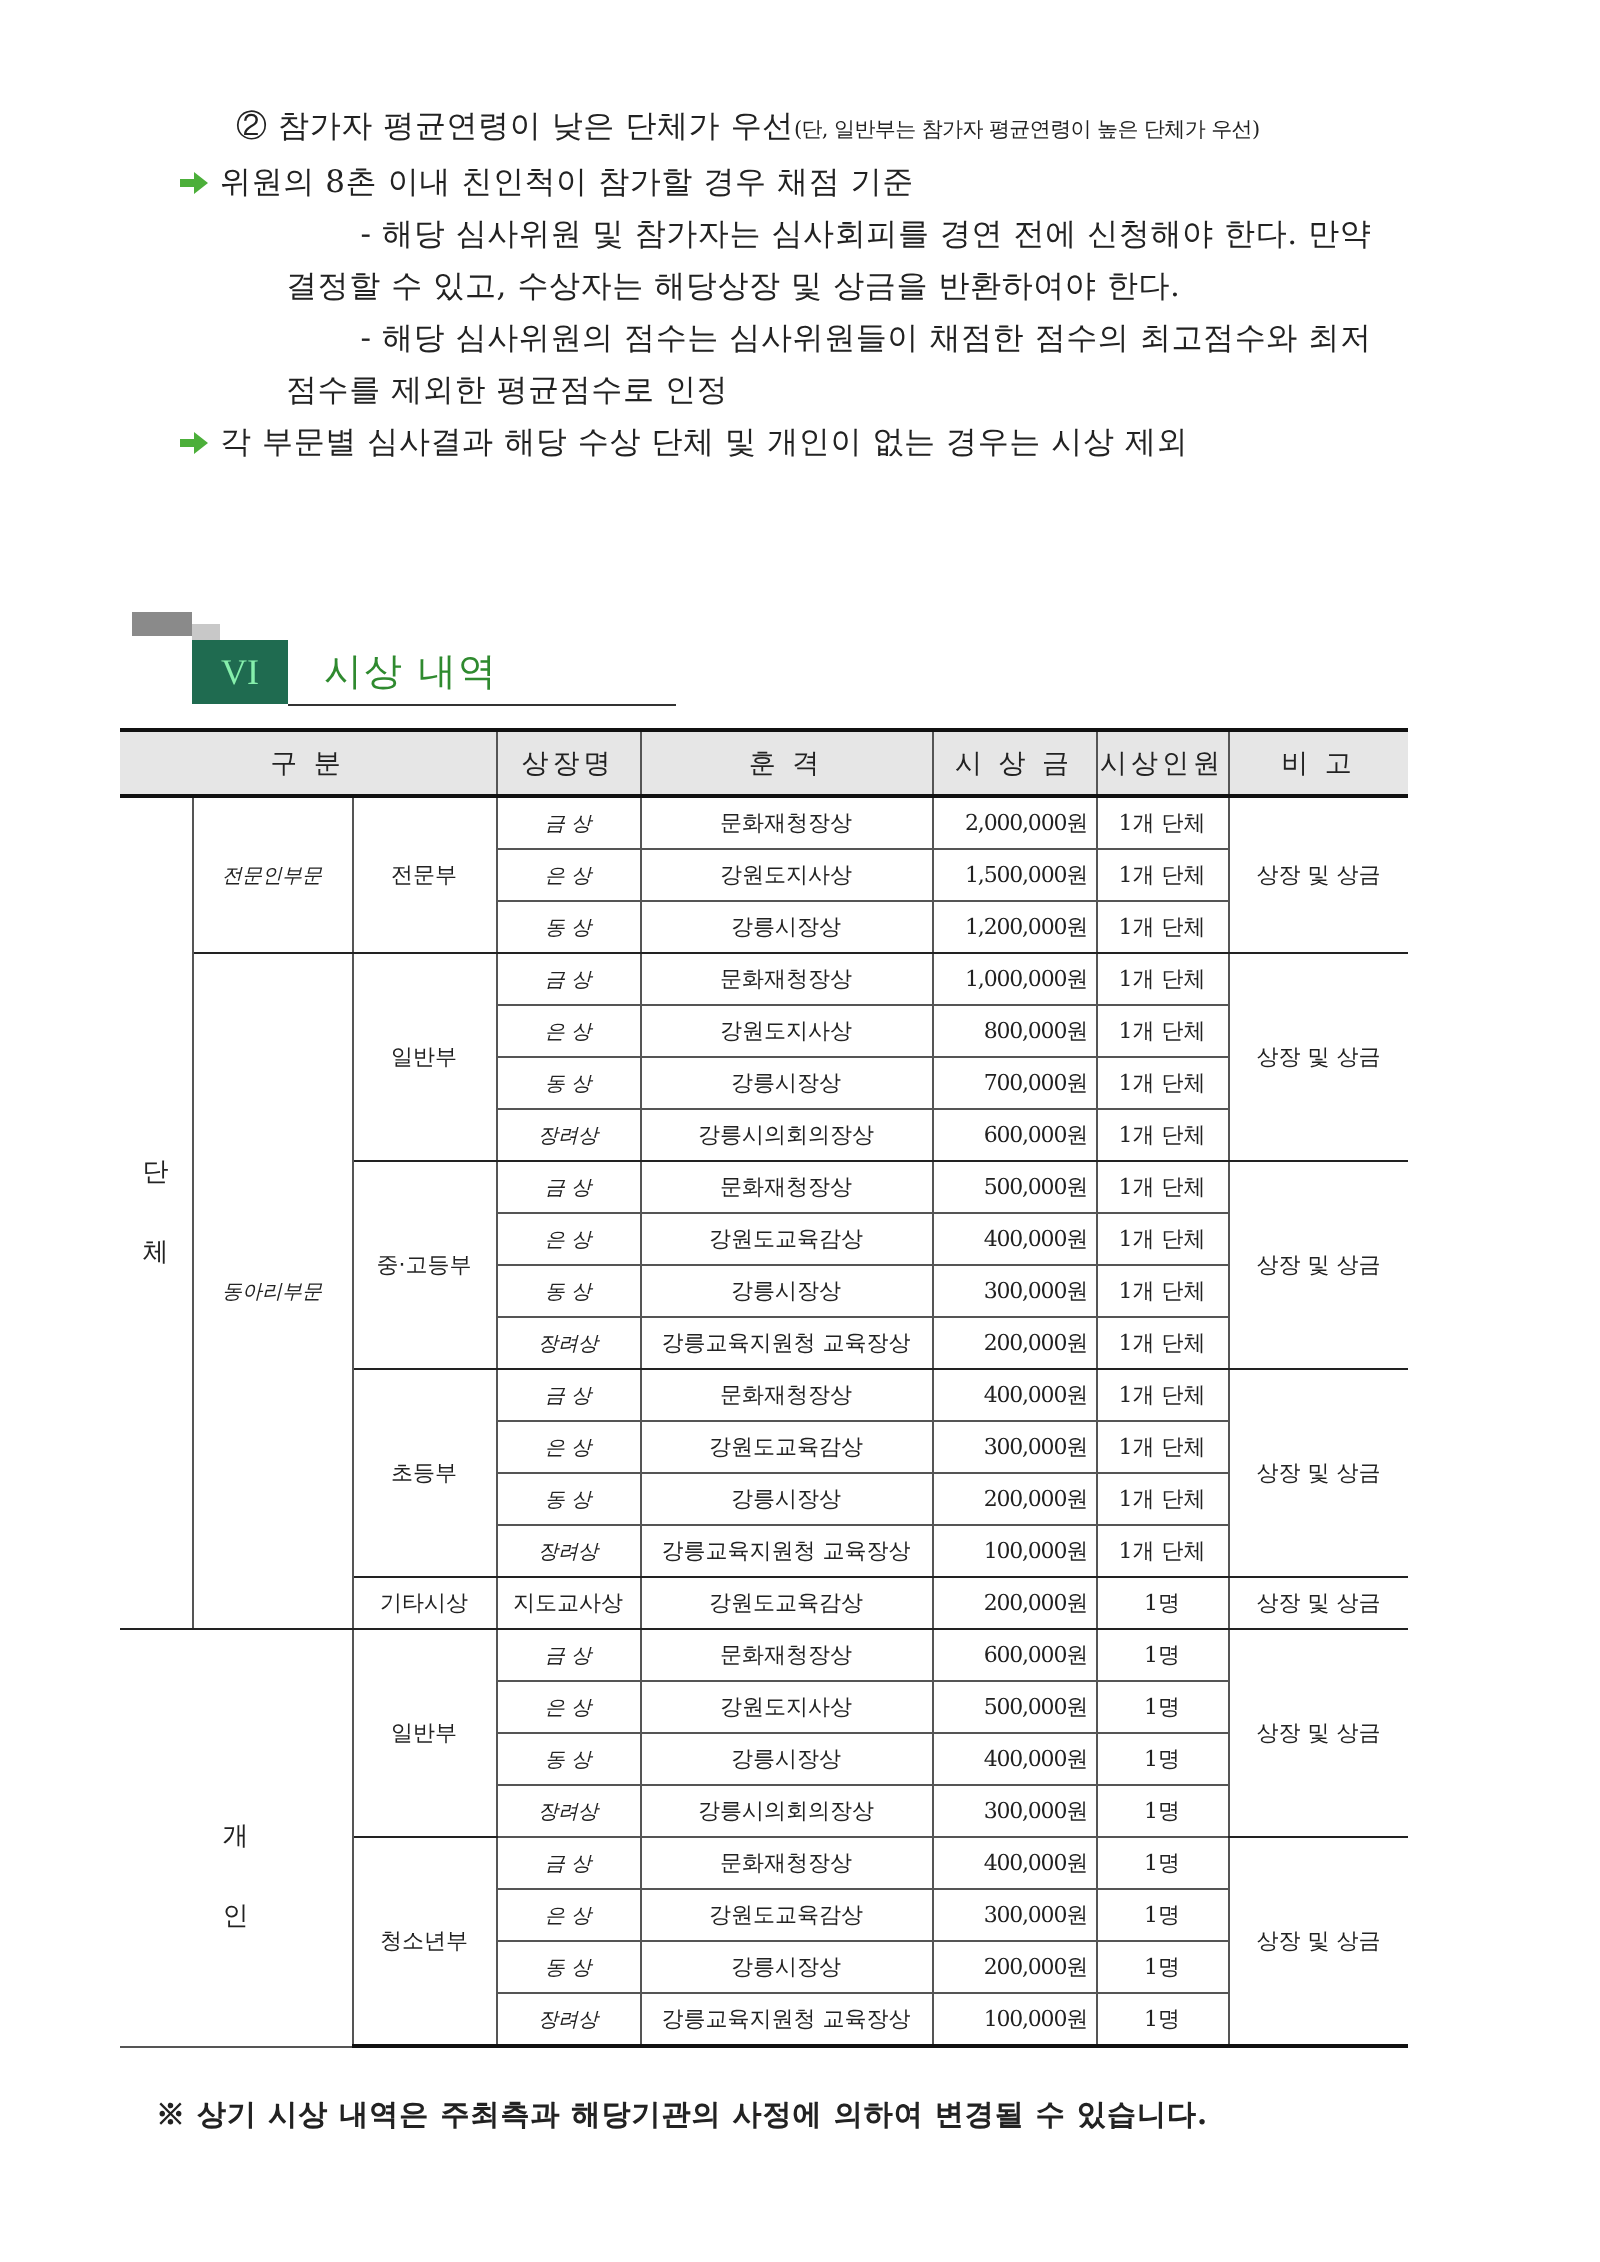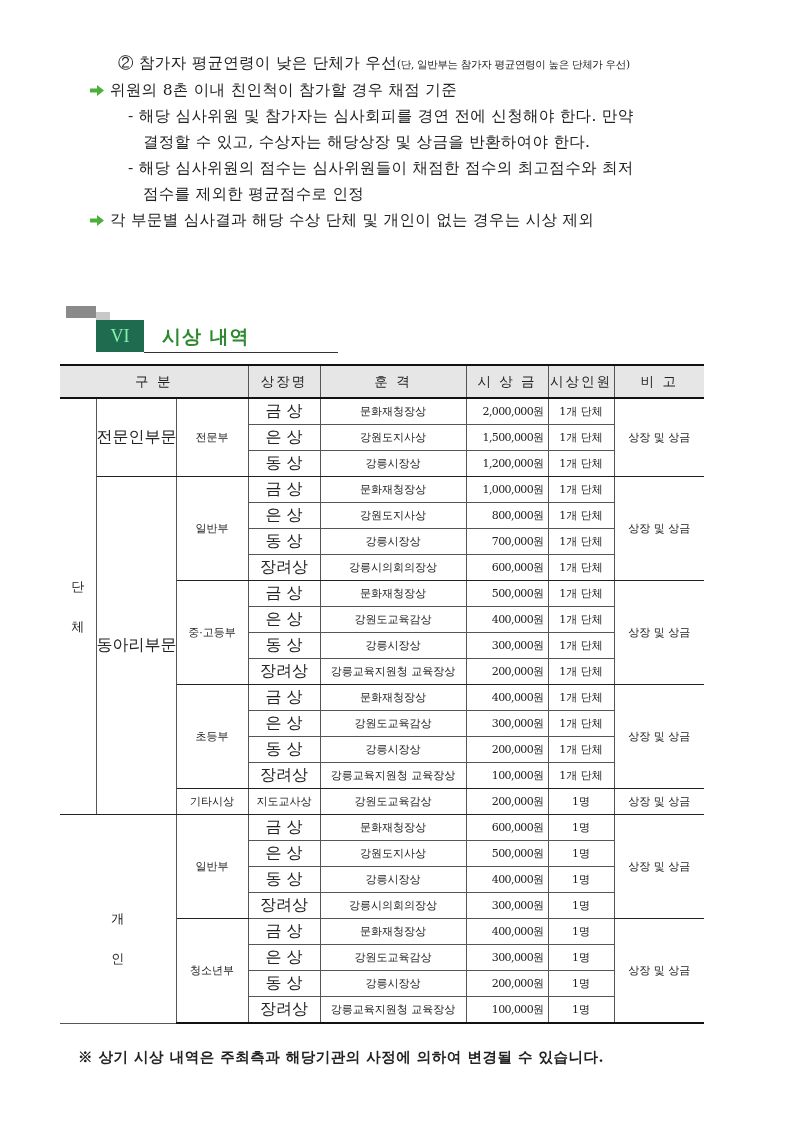--- a/index.html
+++ b/index.html
@@ -10,54 +10,54 @@
   }
   .intro { position: absolute; left: 88px; top: 50px; width: 650px; }
   .line { font-size: 15.5px; line-height: 26px; white-space: nowrap; letter-spacing: 0.3px; }
   .l-num { padding-left: 30px; }
   .small { font-size: 10.5px; letter-spacing: -0.3px; }
   .bullet { position: relative; padding-left: 22px; }
   .arrow {
     position: absolute; left: 2px; top: 8px; width: 14px; height: 11px;
   }
   .cont { padding-left: 22px; }
-  .dash { padding-left: 40px; }
+  .dash { padding-left: 40px; text-align: center; }
   .dash-cont { padding-left: 55px; }
 
   .section-hdr { position: absolute; left: 66px; top: 306px; width: 272px; height: 48px; }
   .grey-a { position: absolute; left: 0; top: 0; width: 30px; height: 12px; background: #8a8a8a; }
   .grey-b { position: absolute; left: 30px; top: 6px; width: 14px; height: 8px; background: #c8c8c8; }
   .num-box {
     position: absolute; left: 30px; top: 14px; width: 48px; height: 32px;
     background: #1f6b50; color: #86efac; font-size: 18px; text-align: center; line-height: 32px;
     font-family: "Liberation Serif", serif;
   }
   .sec-title {
     position: absolute; left: 96px; top: 14px; height: 32px; line-height: 32px;
-    font-family: "DejaVu Sans", sans-serif; font-weight: bold; font-size: 19px; color: #2f8a2f;
+    font-family: "DejaVu Sans", sans-serif; font-weight: normal; font-size: 19px; color: #2f8a2f;
     letter-spacing: 1px;
   }
   .sec-rule { position: absolute; left: 78px; top: 46px; width: 194px; height: 1px; background: #333; }
 
   table.award {
     position: absolute; left: 60px; top: 364px; width: 644px;
     border-collapse: collapse; table-layout: fixed;
     font-size: 11px;
   }
   table.award th, table.award td {
     border: 1px solid #555; text-align: center; padding: 0; height: 25px;
     font-weight: normal; white-space: nowrap; overflow: hidden;
   }
   table.award thead th {
     background: #e6e6e6; height: 31px; font-size: 13.5px; letter-spacing: 2px;
     border-top: 2px solid #111; border-bottom: 2px solid #111;
   }
   table.award td.amt { text-align: right; padding-right: 4px; letter-spacing: -0.6px; }
   table.award td.bold { font-weight: normal; font-family: "DejaVu Sans", sans-serif; font-size: 11px; }
-  table.award td.big { font-size: 16px; }
+  table.award td.big { font-size: 10px; font-style: italic; }
   table.award tbody tr.grp-end td { border-bottom: 1.6px solid #222; }
   table.award tbody tr:last-child td { border-bottom: 2px solid #111; }
   table.award td.noleft { border-left: none; }
   table.award th.c0 { border-left: none; }
   table.award th.clast, table.award td.clast { border-right: none; }
   td.vert { font-size: 13px; line-height: 40px; }
 
   .footnote {
     position: absolute; left: 78px; top: 1048px; font-weight: bold; font-size: 14.5px;
     letter-spacing: 0.5px; white-space: nowrap;

